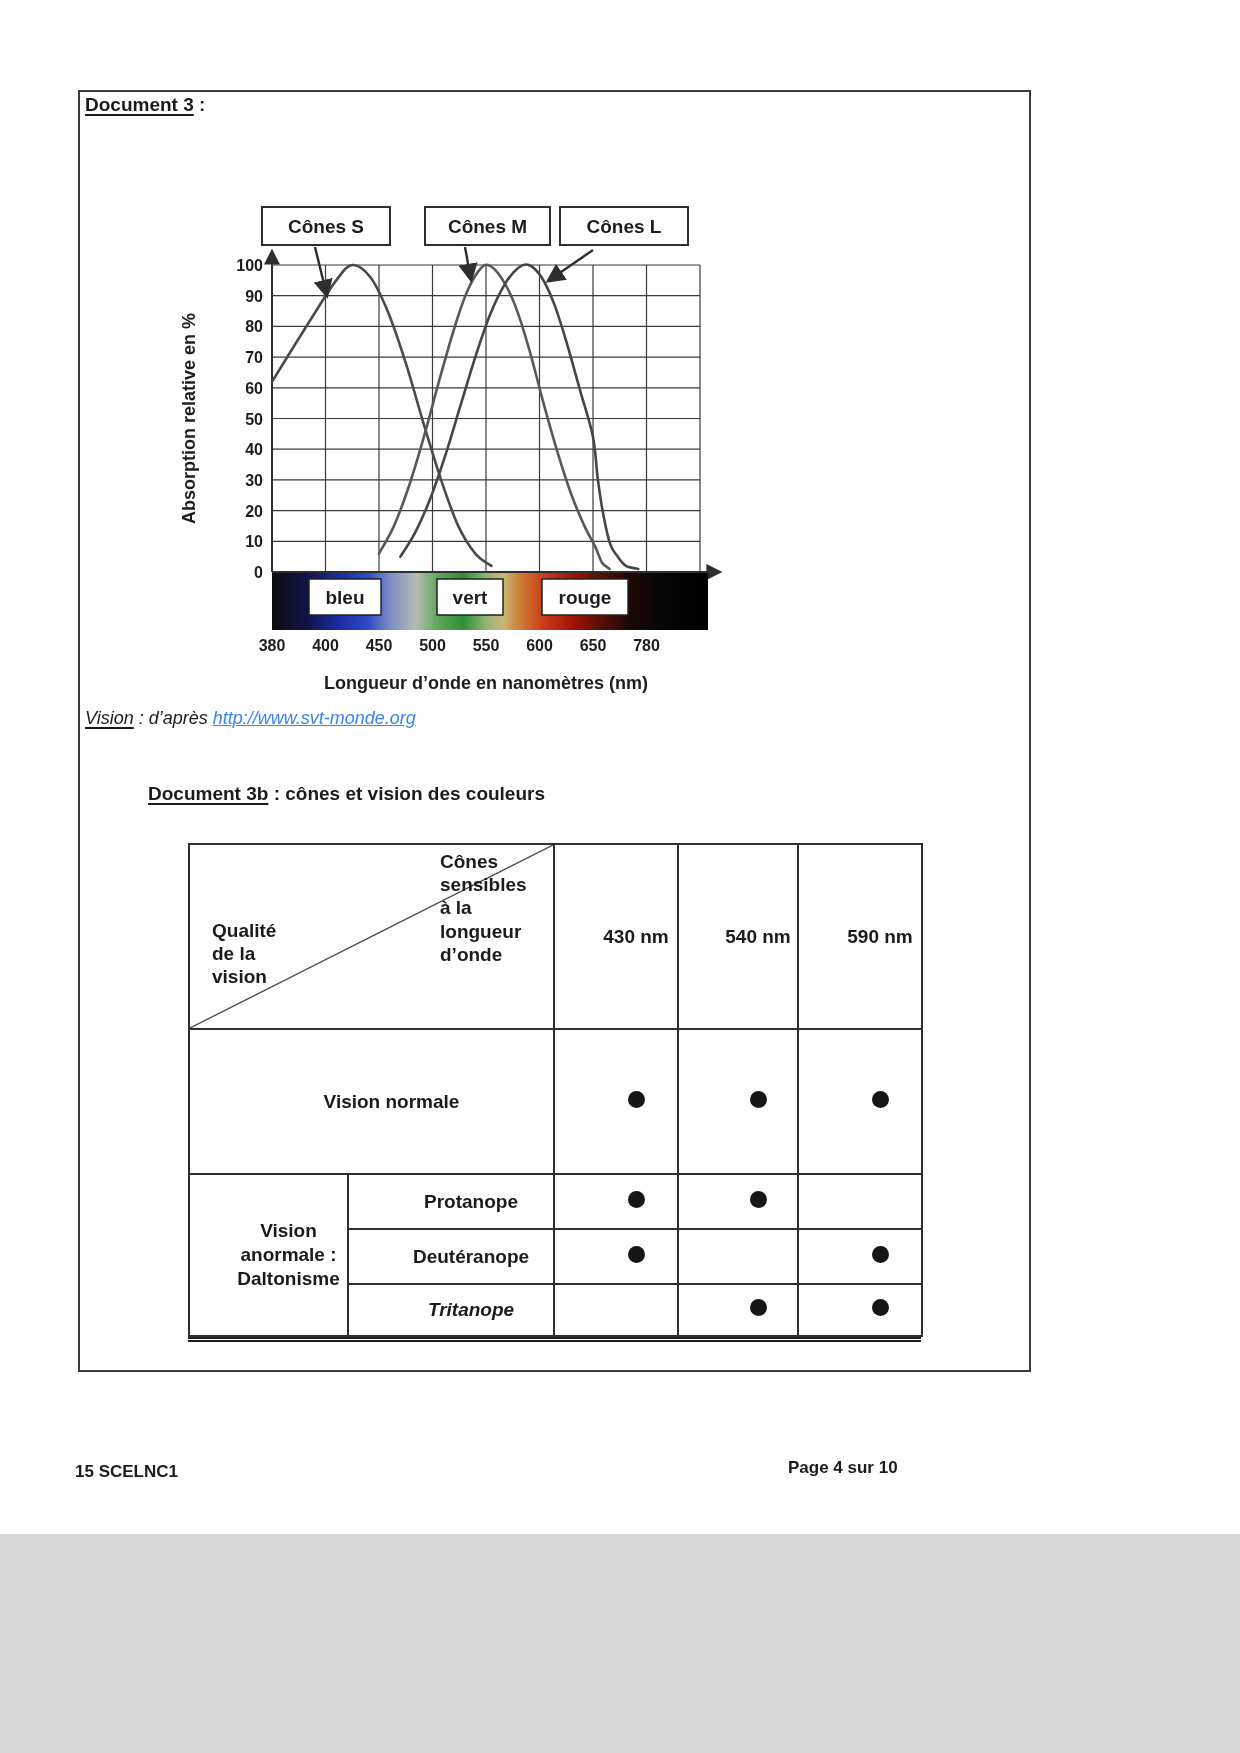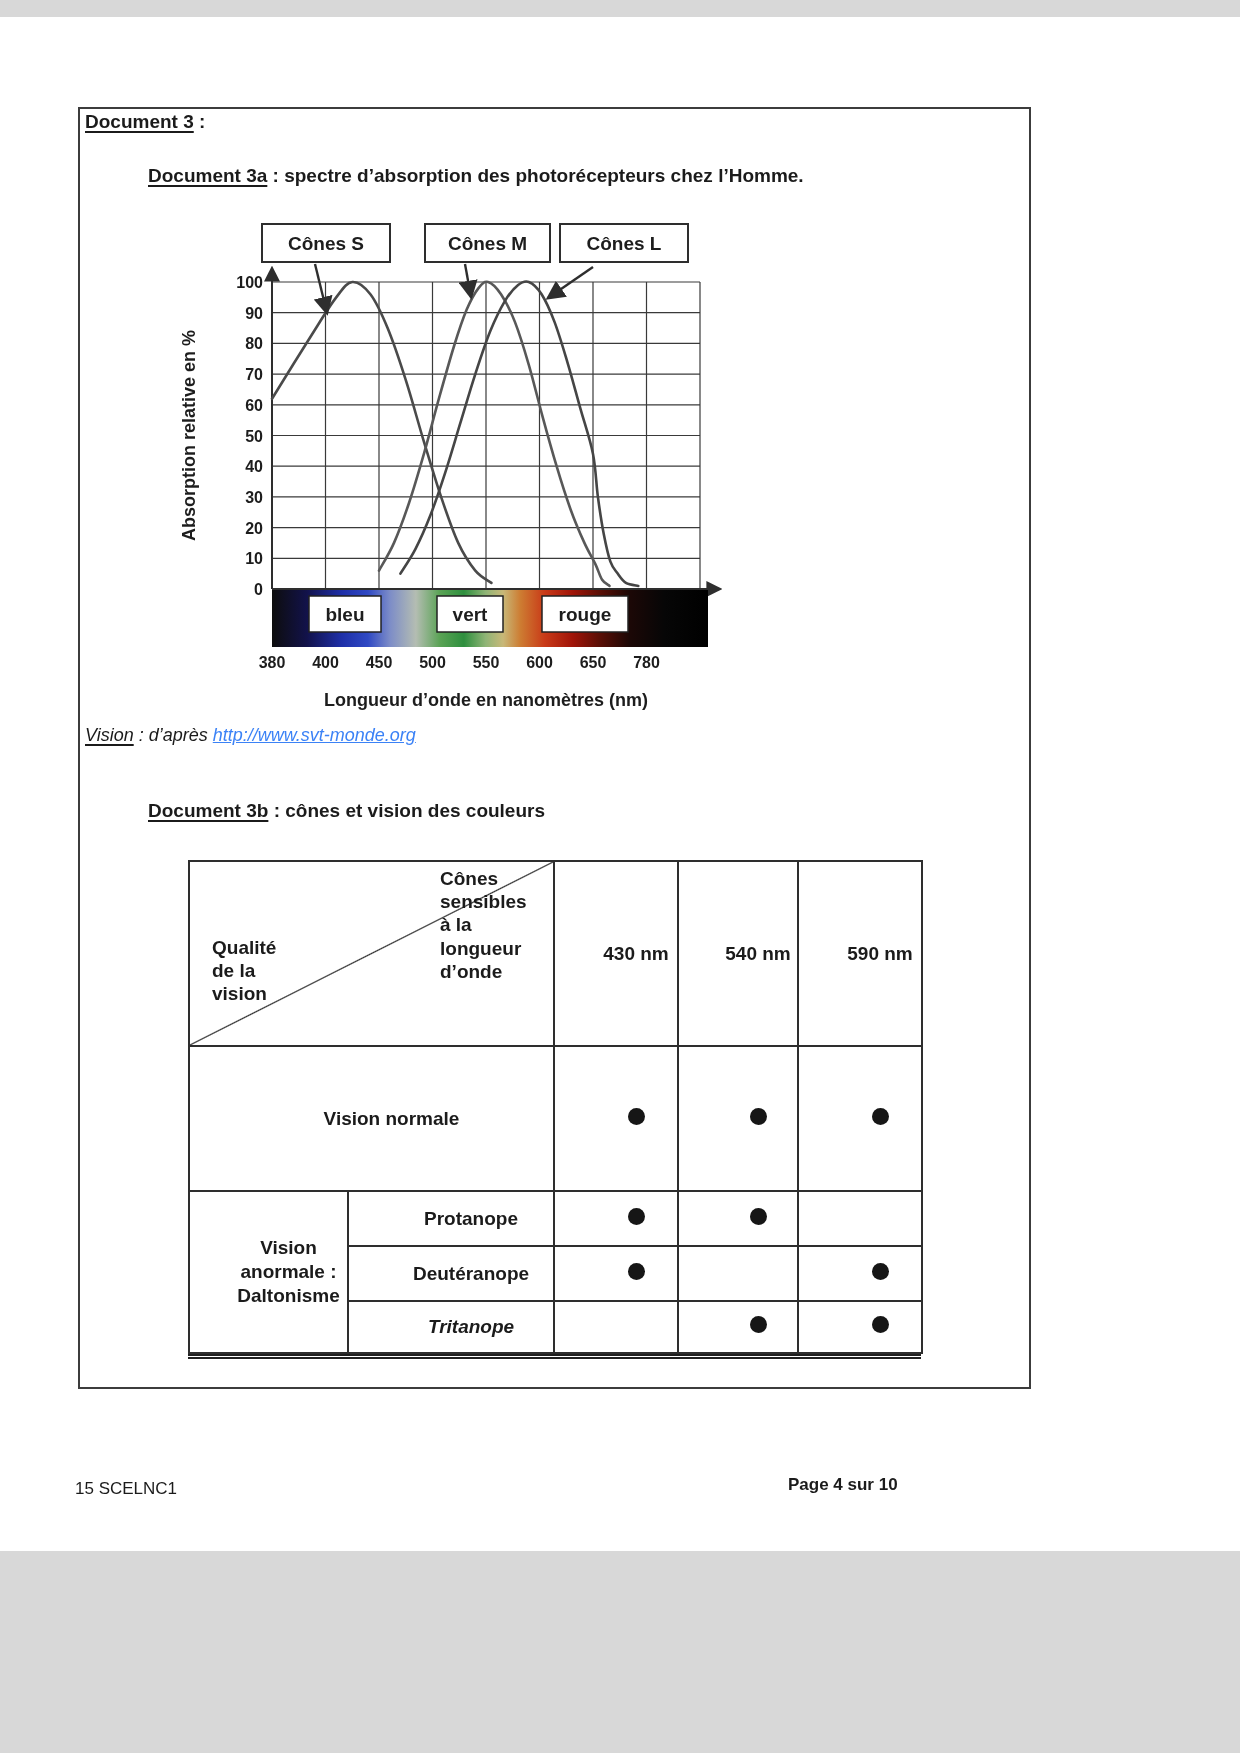--- a/index.html
+++ b/index.html
@@ -1,20 +1,20 @@
 <!DOCTYPE html>
 <html><head>
 <meta charset="utf-8">
 <style>
   * { margin:0; padding:0; box-sizing:border-box; }
   html,body { background:#d8d8d8; }
   .page {
     position:relative; width:1240px; height:1534px; background:#ffffff;
     font-family:"Liberation Sans", sans-serif; color:#1b1b1b; overflow:hidden;
-    margin:17px auto;
+    margin:0 auto;
   }
   .outer-box {
     position:absolute; left:78px; top:90px; width:953px; height:1282px;
     border:2px solid #3c3c3c;
   }
   .h { position:absolute; font-weight:bold; white-space:nowrap; }
   .u { text-decoration:underline; text-decoration-thickness:2px; text-underline-offset:3px; }
   .doc3  { left:85px;  top:94px;  font-size:19px; }
   .doc3a { left:148px; top:148px; font-size:19px; }
   .doc3b { left:148px; top:783px; font-size:19px; }
@@ -39,33 +39,32 @@
   .col-h { text-align:center; vertical-align:middle; }
   .lbl { text-align:center; vertical-align:middle; }
   .group-cell { text-align:center; vertical-align:middle; white-space:pre-line; line-height:1.25; }
   .dot-cell { text-align:center; vertical-align:middle; }
   .dot { display:none; width:17px; height:17px; border-radius:50%; background:#161616; }
   .dot-cell.has-dot .dot { display:inline-block; }
   .double-rule {
     position:absolute; left:188px; top:1337px; width:733px; height:5px;
     border-top:2.5px solid #1f1f1f; border-bottom:2.5px solid #1f1f1f;
   }
-  .footer-left  { position:absolute; left:75px;  top:1462px; font-size:17px; font-weight:normal; }
+  .footer-left  { position:absolute; left:75px;  top:1462px; font-size:17px; font-weight:bold; }
   .footer-right { position:absolute; left:788px; top:1458px; font-size:17px; font-weight:bold; }
 </style>
 </head>
 <body>
 
 <div class="page">
 
   <div class="outer-box"></div>
 
   <div class="h doc3"><span class="u">Document 3</span><span> :</span></div>
 
-  <div class="h doc3a"><span class="u">Document 3a</span><span> : spectre d’absorption des photorécepteurs chez l’Homme.</span></div>
 
   <div id="chart" class="chart"><svg width="660" height="510" viewBox="0 0 660 510">
         <defs>
           <linearGradient id="bandg" x1="0" y1="0" x2="1" y2="0">
             <stop offset="0" stop-color="#0d0d0d"></stop>
             <stop offset="0.08" stop-color="#12124a"></stop>
             <stop offset="0.16" stop-color="#1e2fa8"></stop>
             <stop offset="0.22" stop-color="#2f49c4"></stop>
             <stop offset="0.27" stop-color="#7c8cc8"></stop>
             <stop offset="0.33" stop-color="#b4bdb2"></stop>

